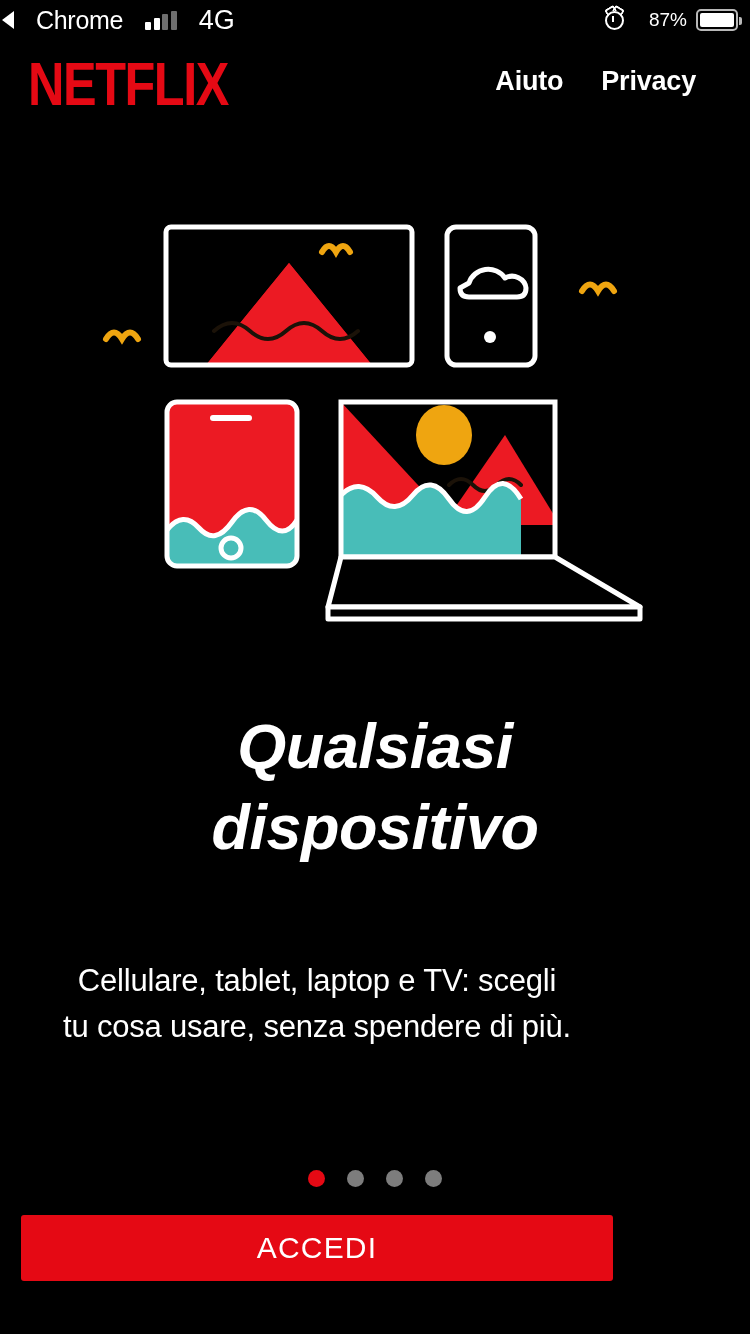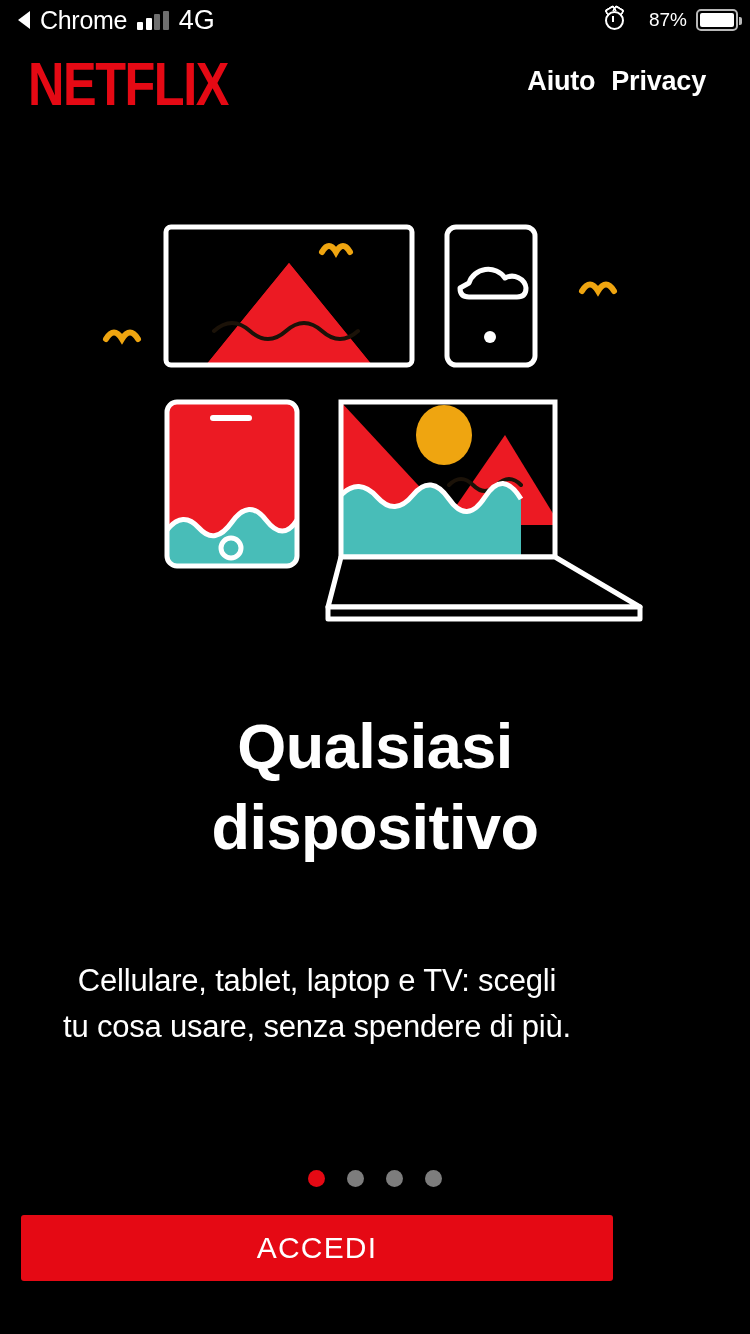--- a/index.html
+++ b/index.html
@@ -9,21 +9,21 @@
     font-family:"Liberation Sans", sans-serif;
     -webkit-font-smoothing:antialiased;
   }
   .screen { position:relative; width:750px; height:1334px; background:#000; }
 
   
   .statusbar {
     position:absolute; top:0; left:0; width:750px; height:40px;
     display:flex; align-items:center; color:#fff;
   }
-  .sb-left { position:absolute; left:18px; display:flex; align-items:center; gap:10px; }
+  .sb-left { position:absolute; left:2px; display:flex; align-items:center; gap:22px; }
   .sb-back { width:0;height:0;border-top:9px solid transparent;border-bottom:9px solid transparent;border-right:12px solid #fff; }
   .sb-app { font-size:25px; letter-spacing:-0.3px; }
   .sb-bars { display:flex; align-items:flex-end; gap:2.5px; height:19px; }
   .sb-bars i { display:block; width:6px; background:#fff; border-radius:1px; }
   .sb-bars i.b1 { height:8px; }
   .sb-bars i.b2 { height:12px; }
   .sb-bars i.b3 { height:16px; background:#6e6e6e; }
   .sb-bars i.b4 { height:19px; background:#6e6e6e; }
   .sb-net { font-size:27px; }
   .sb-center { position:absolute; left:0; width:750px; text-align:center; font-size:26px; letter-spacing:0.2px; }
@@ -42,32 +42,33 @@
   .sb-batt:after { content:""; position:absolute; right:-6px; top:6px; width:3px; height:8px; background:#b9b9b9; border-radius:0 2px 2px 0; }
 
   
   .header { position:absolute; top:46px; left:0; width:738px; height:80px; }
   .nf-logo {
     position:absolute; left:28px; top:8px;
     font-size:52px; font-weight:bold; letter-spacing:-1.5px;
     color:#E50914; line-height:1;
     transform:scaleY(1.16) scaleX(0.97); transform-origin:left top;
   }
-  .nav { position:absolute; right:32px; top:20px; display:flex; gap:16px; }
+  .nav { position:absolute; right:42px; top:20px; display:flex; gap:38px; }
   .nav a { color:#fff; font-size:27px; font-weight:bold; text-decoration:none; letter-spacing:-0.2px; }
 
   
   .hero { position:absolute; left:0; top:195px; width:750px; height:440px; }
   .hero svg { display:block; width:750px; height:440px; }
 
   
   .title {
     position:absolute; left:0; top:706px; width:750px; text-align:center;
     color:#fff; font-size:63px; font-weight:bold; line-height:1.28;
     letter-spacing:-0.5px;
+    font-style:italic;
   }
   .subtitle {
     position:absolute; left:0; top:958px; width:634px; text-align:center;
     color:#fff; font-size:31px; line-height:1.48; letter-spacing:-0.2px;
   }
 
   
   .dots { position:absolute; left:0; top:1170px; width:750px; display:flex; justify-content:center; gap:22px; }
   .dot { width:17px; height:17px; border-radius:50%; background:#7d7d7d; }
   .dot.active { background:#E50914; }

